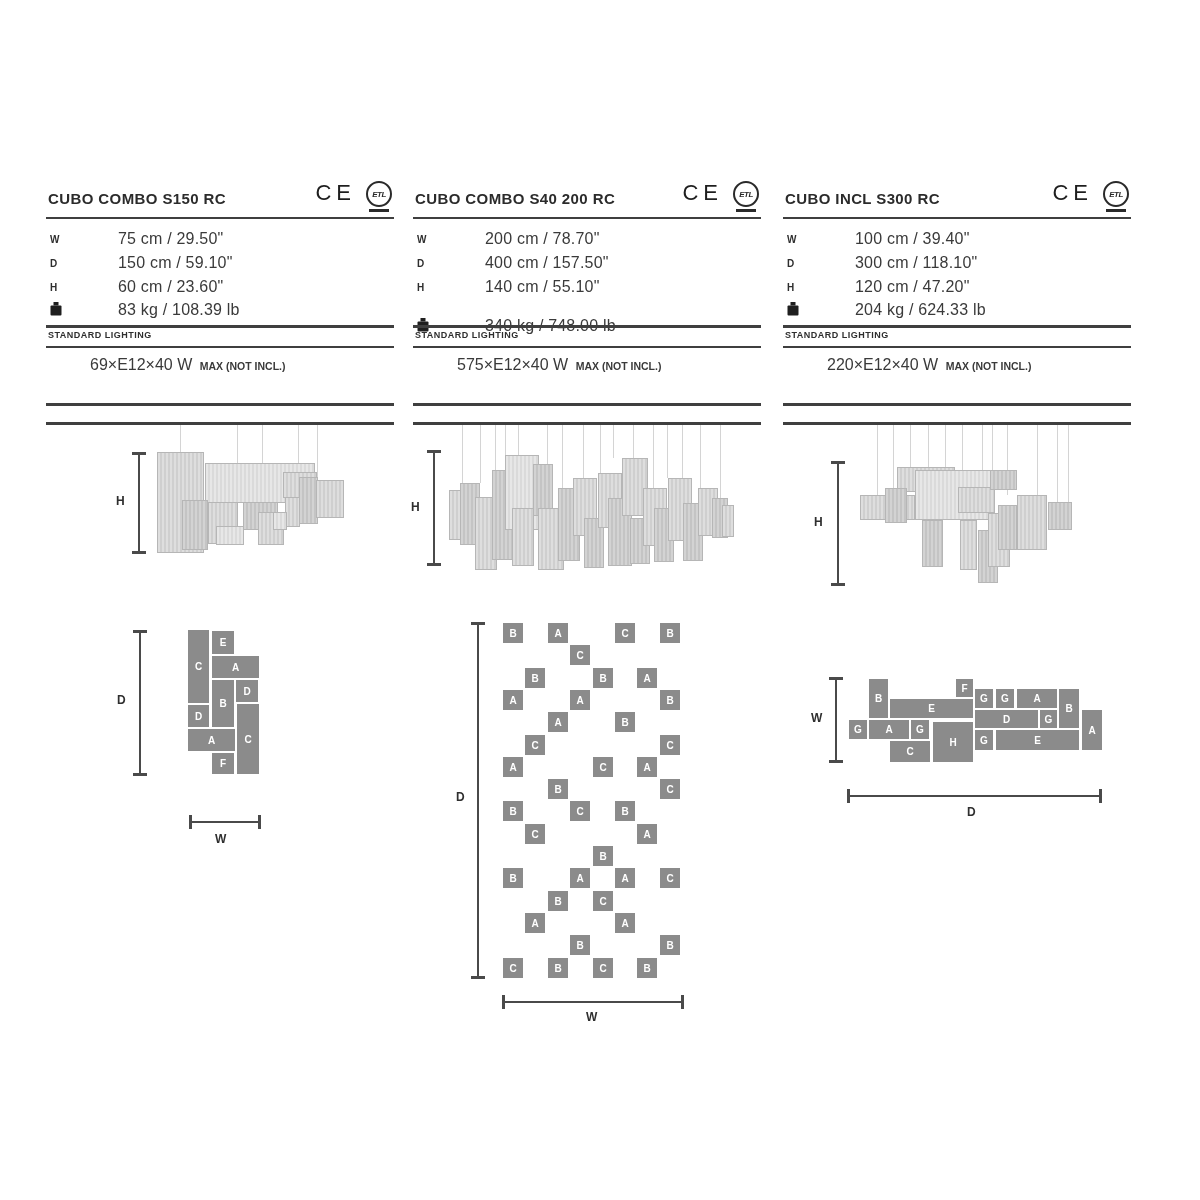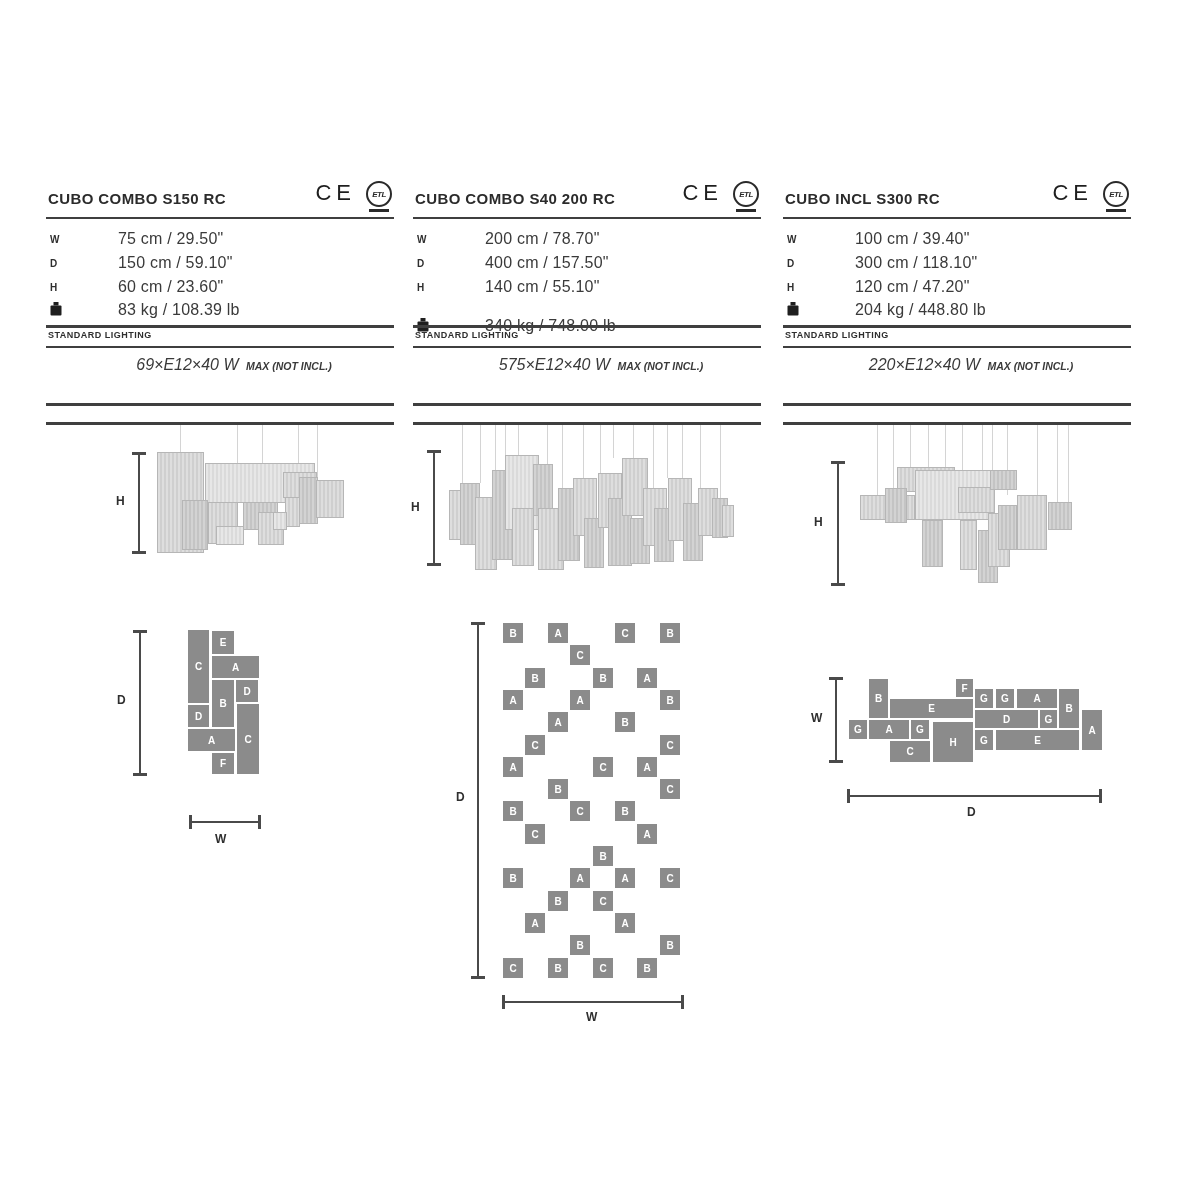--- a/index.html
+++ b/index.html
@@ -19,21 +19,21 @@
   .r1{top:217px;height:2px;}
   .r2{top:325px;height:3px;}
   .r3{top:346px;height:2px;}
   .r4{top:403px;height:3px;}
   .r5{top:422px;height:3px;}
   .spec{position:absolute;left:4px;height:20px;display:flex;align-items:center;}
   .slab{width:68px;font-size:10px;font-weight:bold;color:#2e2e2e;}
   .sval{font-size:16px;color:#3a3a3a;letter-spacing:.2px;white-space:nowrap;}
   .slight{position:absolute;left:2px;top:330px;font-size:9px;font-weight:bold;
           letter-spacing:.5px;color:#2e2e2e;}
-  .lighting{position:absolute;left:44px;right:16px;top:356px;text-align:center;white-space:nowrap;font-style:italic;}
+  .lighting{position:absolute;left:44px;right:16px;top:356px;text-align:left;white-space:nowrap;}
   .lmain{font-size:16px;color:#3a3a3a;}
   .lsuf{font-size:10.5px;font-weight:bold;color:#3a3a3a;margin-left:3px;}
   
   #canvas{position:absolute;left:0;top:0;width:1200px;height:1200px;}
   .wire{position:absolute;width:1px;background:#d4d4d4;}
   .iso{position:absolute;border:1px solid #b6b6b6;box-sizing:border-box;}
   .t0{background:repeating-linear-gradient(90deg,#e7e7e7 0 2px,#dadada 2px 4px);}
   .t1{background:repeating-linear-gradient(90deg,#dedede 0 2px,#cfcfcf 2px 4px);}
   .t2{background:repeating-linear-gradient(90deg,#d3d3d3 0 2px,#c4c4c4 2px 4px);}
   .blk{position:absolute;background:#8b8b8b;color:#ffffff;font-size:10px;font-weight:bold;
@@ -329,21 +329,21 @@
   </div>
   <div class="spec" style="top:277px">
     <span class="slab">H</span>
     <span class="sval">120 cm / 47.20"</span>
   </div>
   <div class="spec" style="top:300px">
     <span class="slab"><svg width="12" height="14" viewBox="0 0 12 14">
           <rect x="3.5" y="0" width="5" height="3.5" fill="#1f1f1f"></rect>
           <rect x="0.5" y="3.5" width="11" height="10" rx="1" fill="#1f1f1f"></rect>
         </svg></span>
-    <span class="sval">204 kg / 448.80 lb</span>
+    <span class="sval">204 kg / 624.33 lb</span>
   </div>
   <div class="rule r2"></div>
   <div class="slight">STANDARD LIGHTING</div>
   <div class="rule r3"></div>
   <div class="lighting">
     <span class="lmain">220×E12×40 W</span>
     <span class="lsuf">MAX (NOT INCL.)</span>
   </div>
   <div class="rule r4"></div>
   <div class="rule r5"></div>

